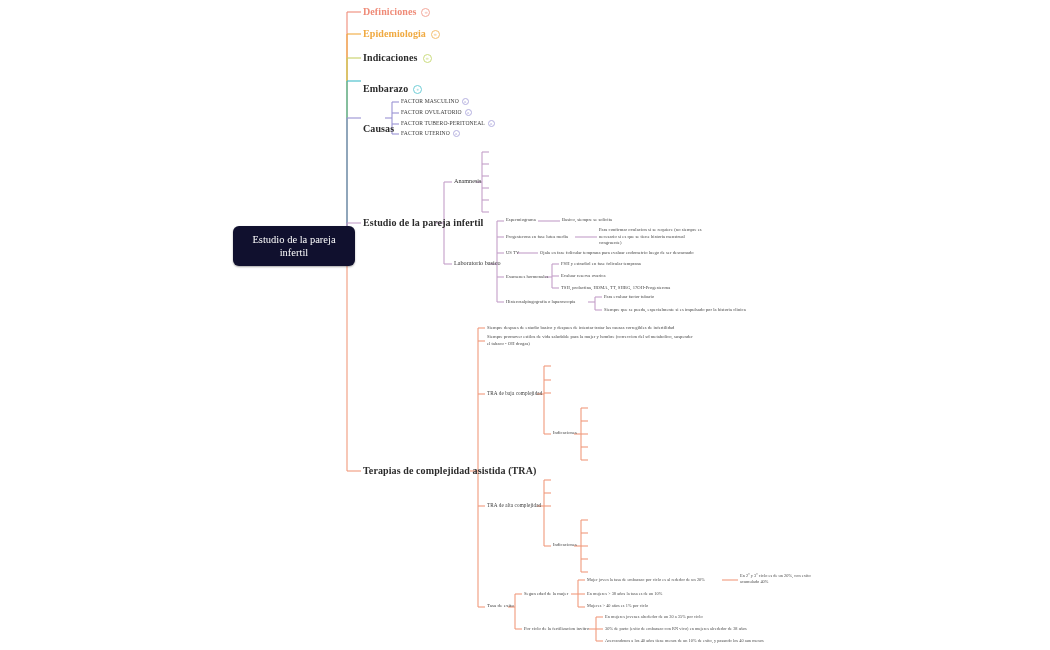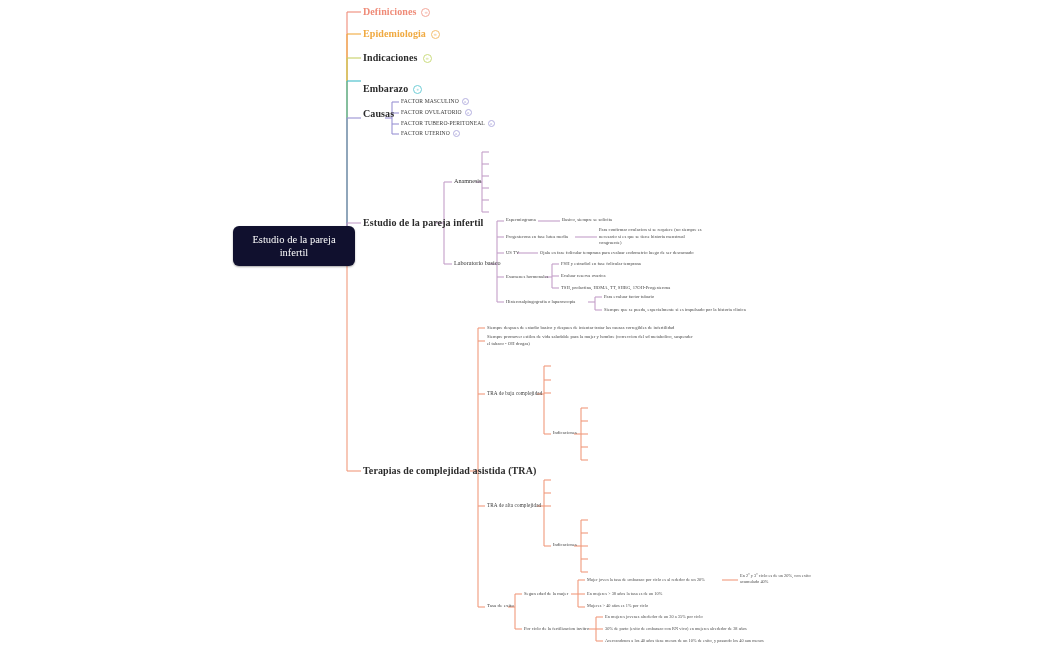--- a/index.html
+++ b/index.html
@@ -201,21 +201,21 @@
   </div>
 
   <div class="node l1 c-cla" style="left:363px;top:52px;">
     <span style="color:#2b2b2b">Indicaciones</span><span class="badge"></span>
   </div>
 
   <div class="node l1 c-emb" style="left:363px;top:75px;margin-top:8px;">
     <span style="color:#2b2b2b">Embarazo</span><span class="badge"></span>
   </div>
 
-  <div class="node l1" style="left:363px;top:108px;color:#2b2b2b;">
+  <div class="node l1" style="left:363px;top:123px;color:#2b2b2b;">
     <span>Causas</span>
   </div>
 
   <div class="node l1" style="left:363px;top:217px;color:#2b2b2b;">
     <span>Estudio de la pareja infertil</span>
   </div>
 
   <div class="node l1" style="left:363px;top:465px;color:#2b2b2b;">
     <span>Terapias de complejidad asistida (TRA)</span>
   </div>

